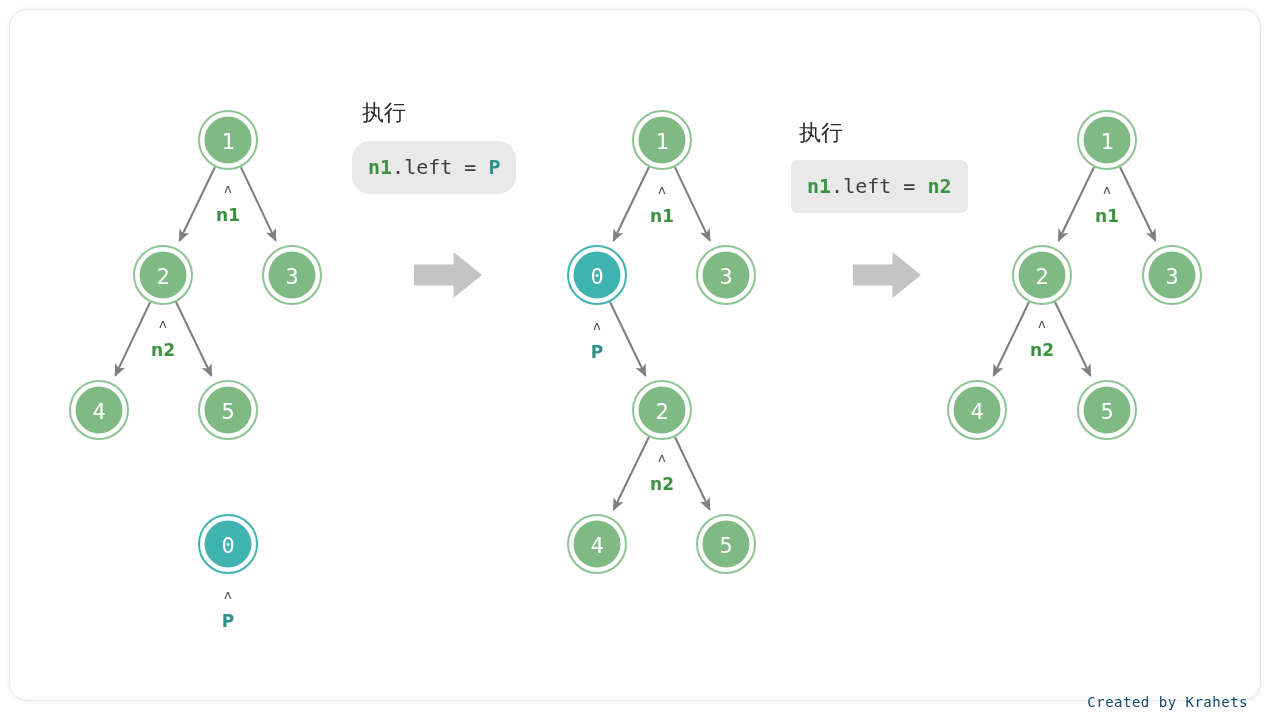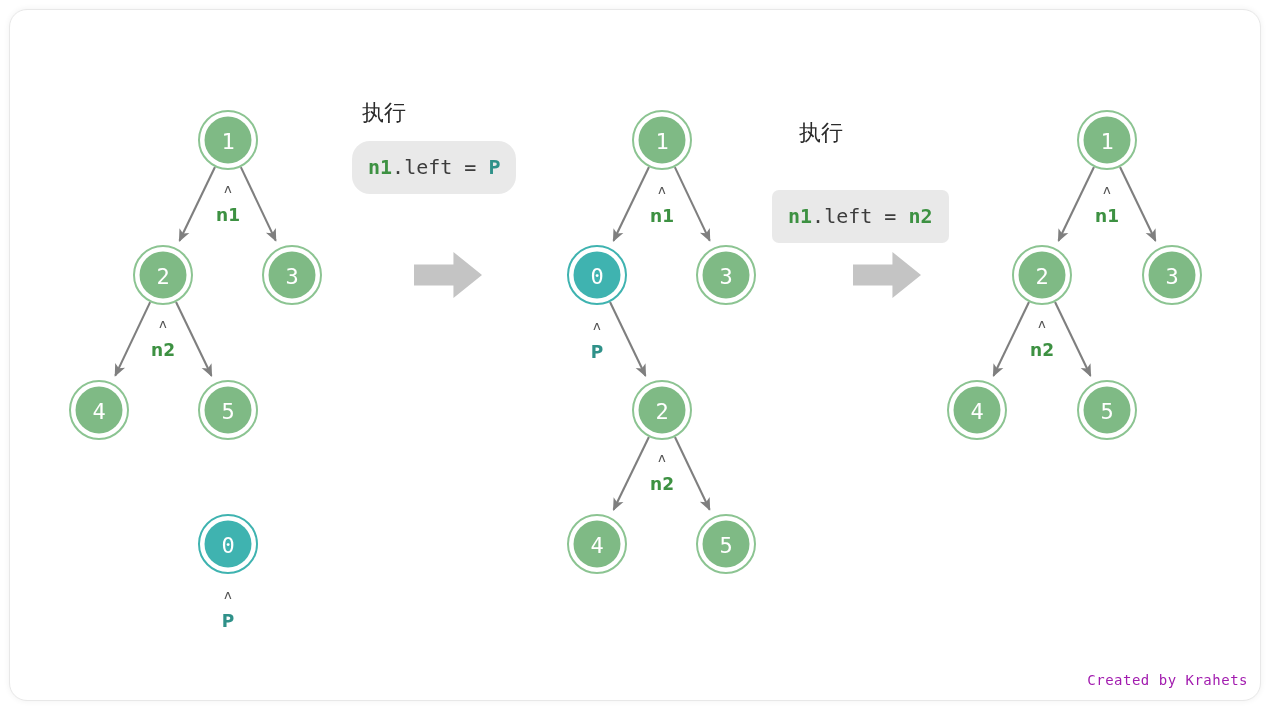--- a/index.html
+++ b/index.html
@@ -77,24 +77,24 @@
     white-space: nowrap;
     color: #3c3c3c;
   }
   .code-line { white-space: pre; }
   .tok-var  { color: #3d9142; font-weight: bold; }
   .tok-ptr  { color: #2f9189; font-weight: bold; }
   .tok-plain{ color: #3c3c3c; }
   .credit {
     position: absolute;
     right: 32px;
-    bottom: 32px;
+    bottom: 10px;
     font-family: "DejaVu Sans Mono", monospace;
     font-size: 14px;
-    color: #a21caf;
+    color: #0c4a6e;
     letter-spacing: 0.5px;
     margin-top: 29px;
   }
 </style>
 </head>
 <body>
 
 <div id="canvas">
 
   <div class="frame"></div>
@@ -249,19 +249,19 @@
   </svg>
 
   <div id="titles-layer">
       <div class="step-title" style="left: 362px; top: 98px;">执行</div>
       <div class="step-title" style="left: 799px; top: 118px;">执行</div>
     </div>
   <div id="code-layer">
       <div class="code-box" style="left: 352px; top: 141px; border-radius: 18px;">
         <div class="code-line"><span class="tok-var">n1</span><span class="tok-plain">.left = </span><span class="tok-ptr">P</span></div>
       </div>
-      <div class="code-box" style="left: 772px; top: 160px; margin-top: 30px;">
+      <div class="code-box" style="left: 791px; top: 160px;">
         <div class="code-line"><span class="tok-var">n1</span><span class="tok-plain">.left = </span><span class="tok-var">n2</span></div>
       </div>
     </div>
 
   <div class="credit">Created by Krahets</div>
 </div>
 
 </body></html>

